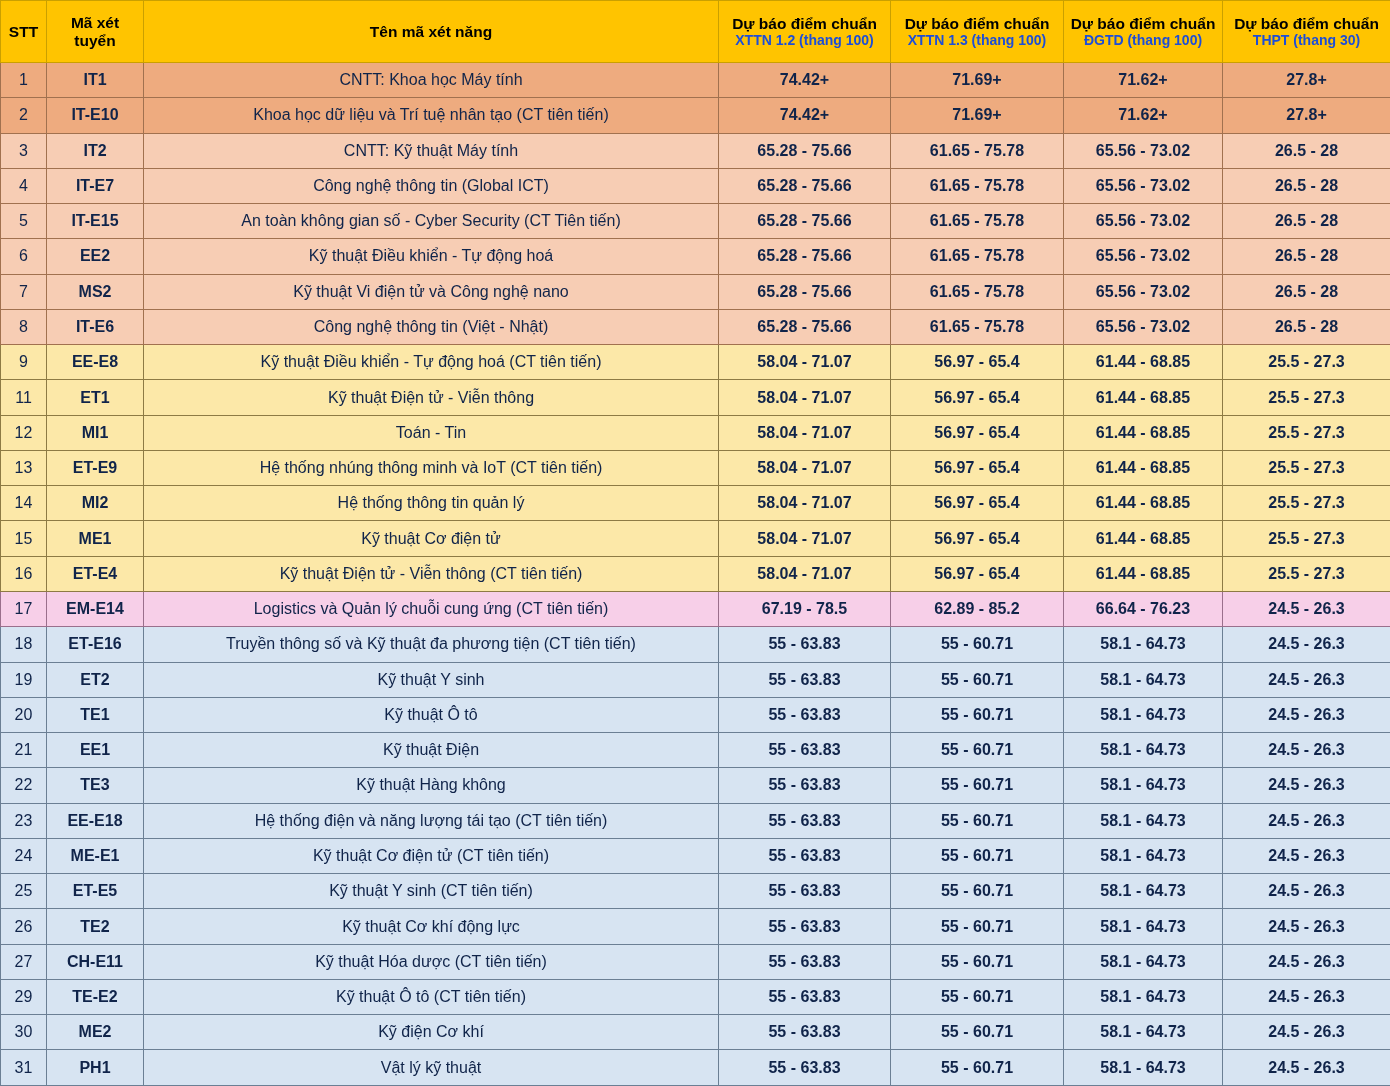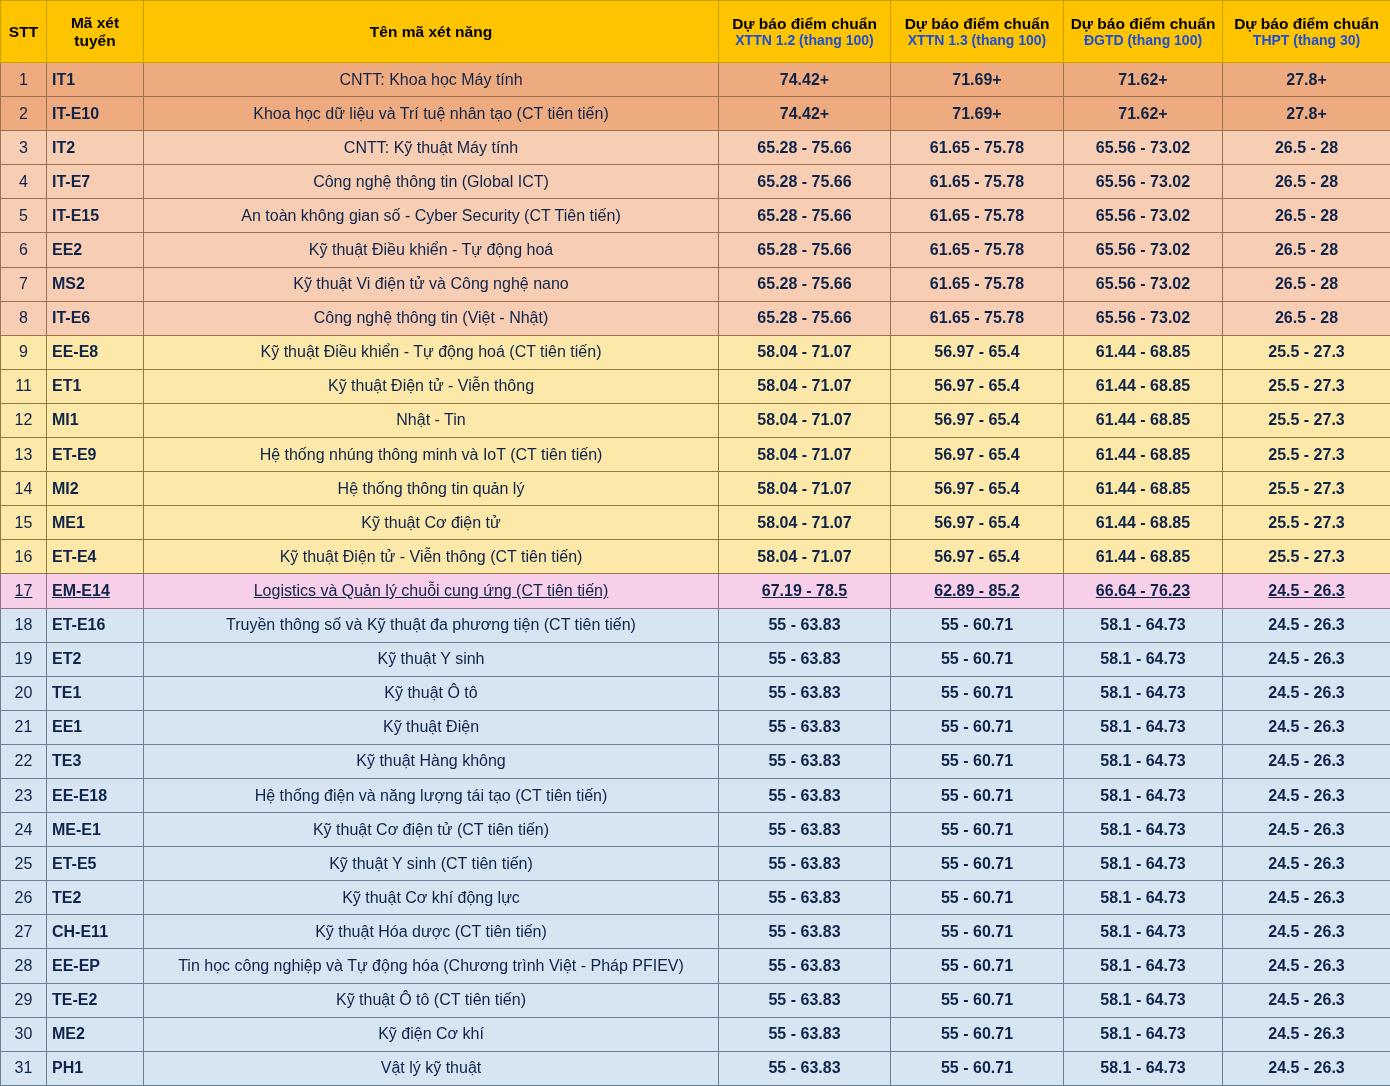--- a/index.html
+++ b/index.html
@@ -63,20 +63,21 @@
     box-sizing: border-box;
     vertical-align: middle;
     color: #10244a;
   }
   td.cell-stt {
     text-align: center;
     font-size: 16px;
     font-weight: normal;
   }
   td.cell-code {
+    text-align: center;
     font-size: 16px;
     font-weight: bold;
   }
   td.cell-name {
     text-align: center;
     font-size: 16px;
     font-weight: normal;
     white-space: nowrap;
     margin-top: 39px;
   }
@@ -84,21 +85,21 @@
     text-align: center;
     font-size: 16px;
     font-weight: bold;
     white-space: nowrap;
   }
 
   
   tr.band-deep  td { background: #eeab7f; border-color: #a1714f; }
   tr.band-light td { background: #f7cdb4; border-color: #a1714f; }
   tr.band-yellow td { background: #fce8a8; border-color: #8d7a44; }
-  tr.band-pink  td { background: #f7cfe8; border-color: #9a6f8c; text-decoration: underline; }
+  tr.band-pink  td { background: #f7cfe8; border-color: #9a6f8c; }
   tr.band-blue  td { background: #d7e4f2; border-color: #6b7f94; }
 </style>
 </head>
 <body>
 
 <table class="score-table">
   <colgroup>
     <col class="c-stt">
       <col class="c-code">
       <col class="c-name">
@@ -223,21 +224,21 @@
         <td class="cell-code">ET1</td>
         <td class="cell-name">Kỹ thuật Điện tử - Viễn thông</td>
         <td class="cell-score">58.04 - 71.07</td>
         <td class="cell-score">56.97 - 65.4</td>
         <td class="cell-score">61.44 - 68.85</td>
         <td class="cell-score">25.5 - 27.3</td>
       </tr>
       <tr class="band-yellow">
         <td class="cell-stt">12</td>
         <td class="cell-code">MI1</td>
-        <td class="cell-name">Nhật - Tin</td>
+        <td class="cell-name">Toán - Tin</td>
         <td class="cell-score">58.04 - 71.07</td>
         <td class="cell-score">56.97 - 65.4</td>
         <td class="cell-score">61.44 - 68.85</td>
         <td class="cell-score">25.5 - 27.3</td>
       </tr>
       <tr class="band-yellow">
         <td class="cell-stt">13</td>
         <td class="cell-code">ET-E9</td>
         <td class="cell-name">Hệ thống nhúng thông minh và IoT (CT tiên tiến)</td>
         <td class="cell-score">58.04 - 71.07</td>
@@ -365,29 +366,20 @@
       <tr class="band-blue">
         <td class="cell-stt">27</td>
         <td class="cell-code">CH-E11</td>
         <td class="cell-name">Kỹ thuật Hóa dược (CT tiên tiến)</td>
         <td class="cell-score">55 - 63.83</td>
         <td class="cell-score">55 - 60.71</td>
         <td class="cell-score">58.1 - 64.73</td>
         <td class="cell-score">24.5 - 26.3</td>
       </tr>
       <tr class="band-blue">
-        <td class="cell-stt">28</td>
-        <td class="cell-code">EE-EP</td>
-        <td class="cell-name">Tin học công nghiệp và Tự động hóa (Chương trình Việt - Pháp PFIEV)</td>
-        <td class="cell-score">55 - 63.83</td>
-        <td class="cell-score">55 - 60.71</td>
-        <td class="cell-score">58.1 - 64.73</td>
-        <td class="cell-score">24.5 - 26.3</td>
-      </tr>
-      <tr class="band-blue">
         <td class="cell-stt">29</td>
         <td class="cell-code">TE-E2</td>
         <td class="cell-name">Kỹ thuật Ô tô (CT tiên tiến)</td>
         <td class="cell-score">55 - 63.83</td>
         <td class="cell-score">55 - 60.71</td>
         <td class="cell-score">58.1 - 64.73</td>
         <td class="cell-score">24.5 - 26.3</td>
       </tr>
       <tr class="band-blue">
         <td class="cell-stt">30</td>

